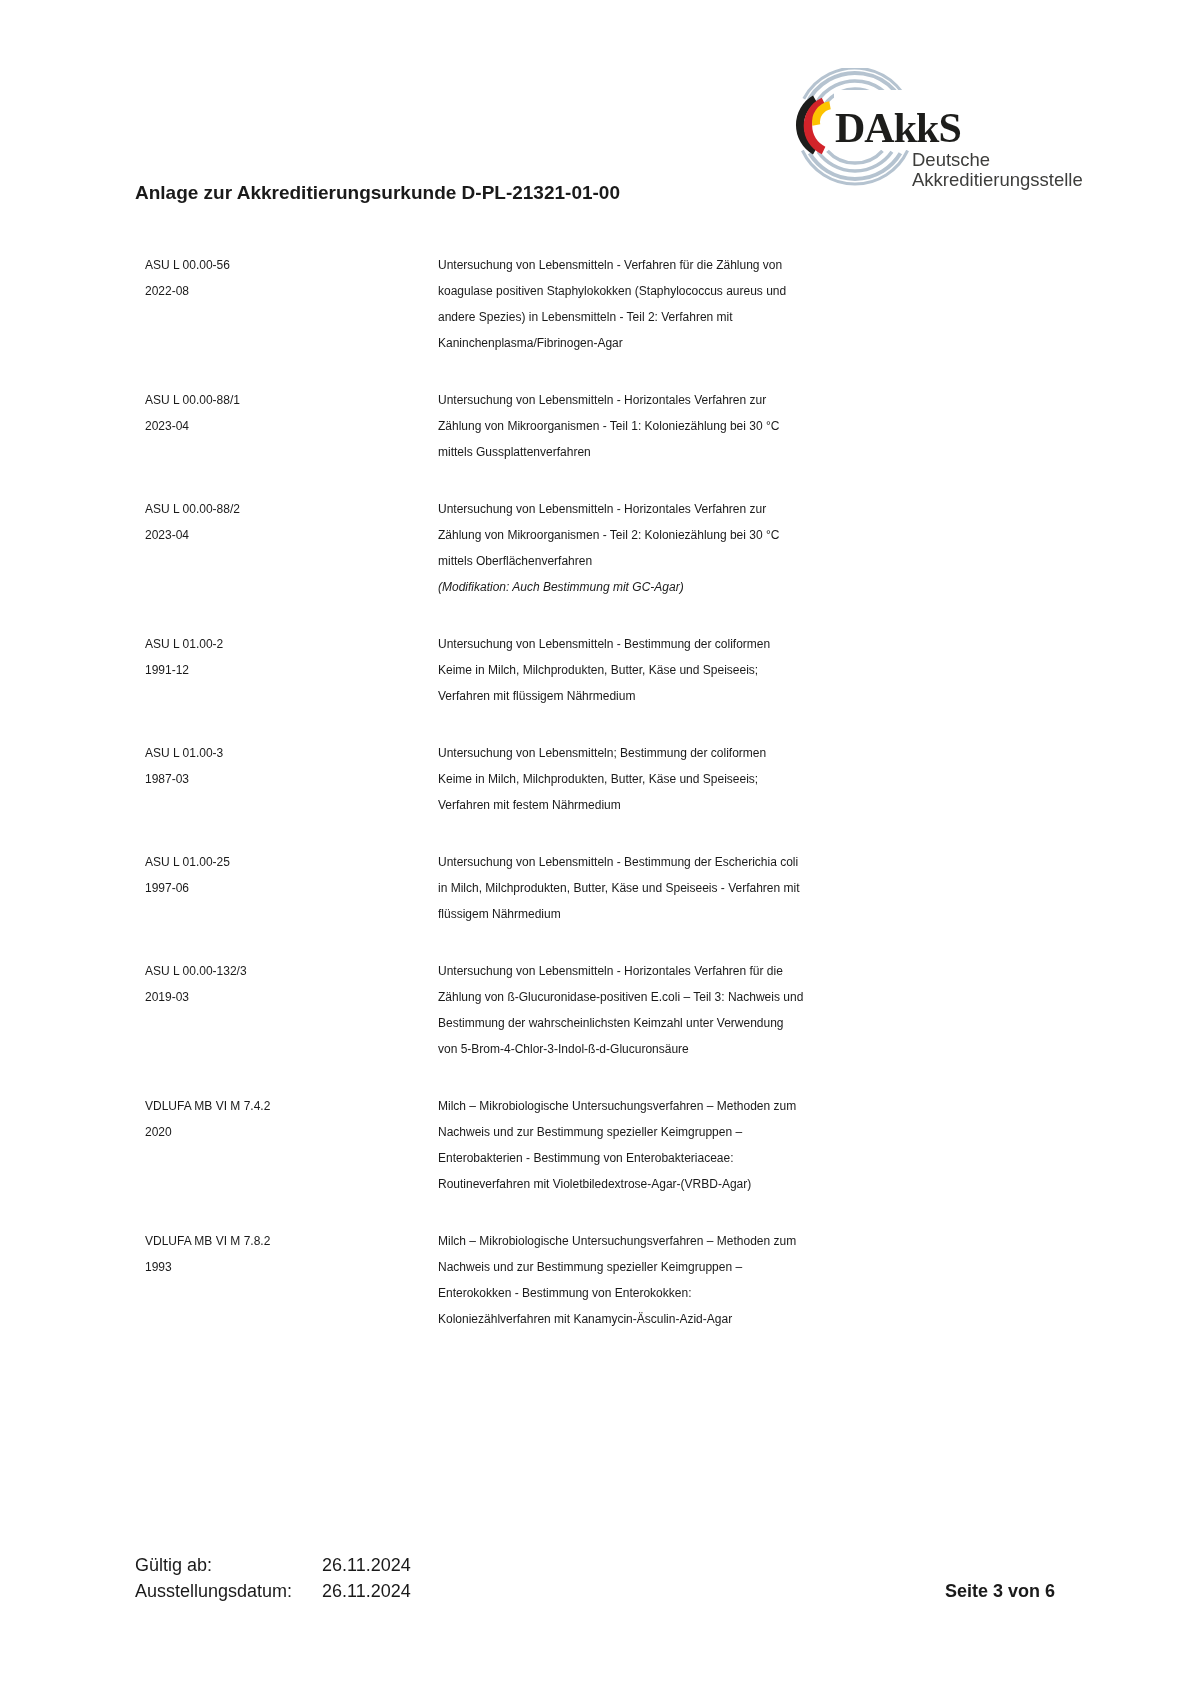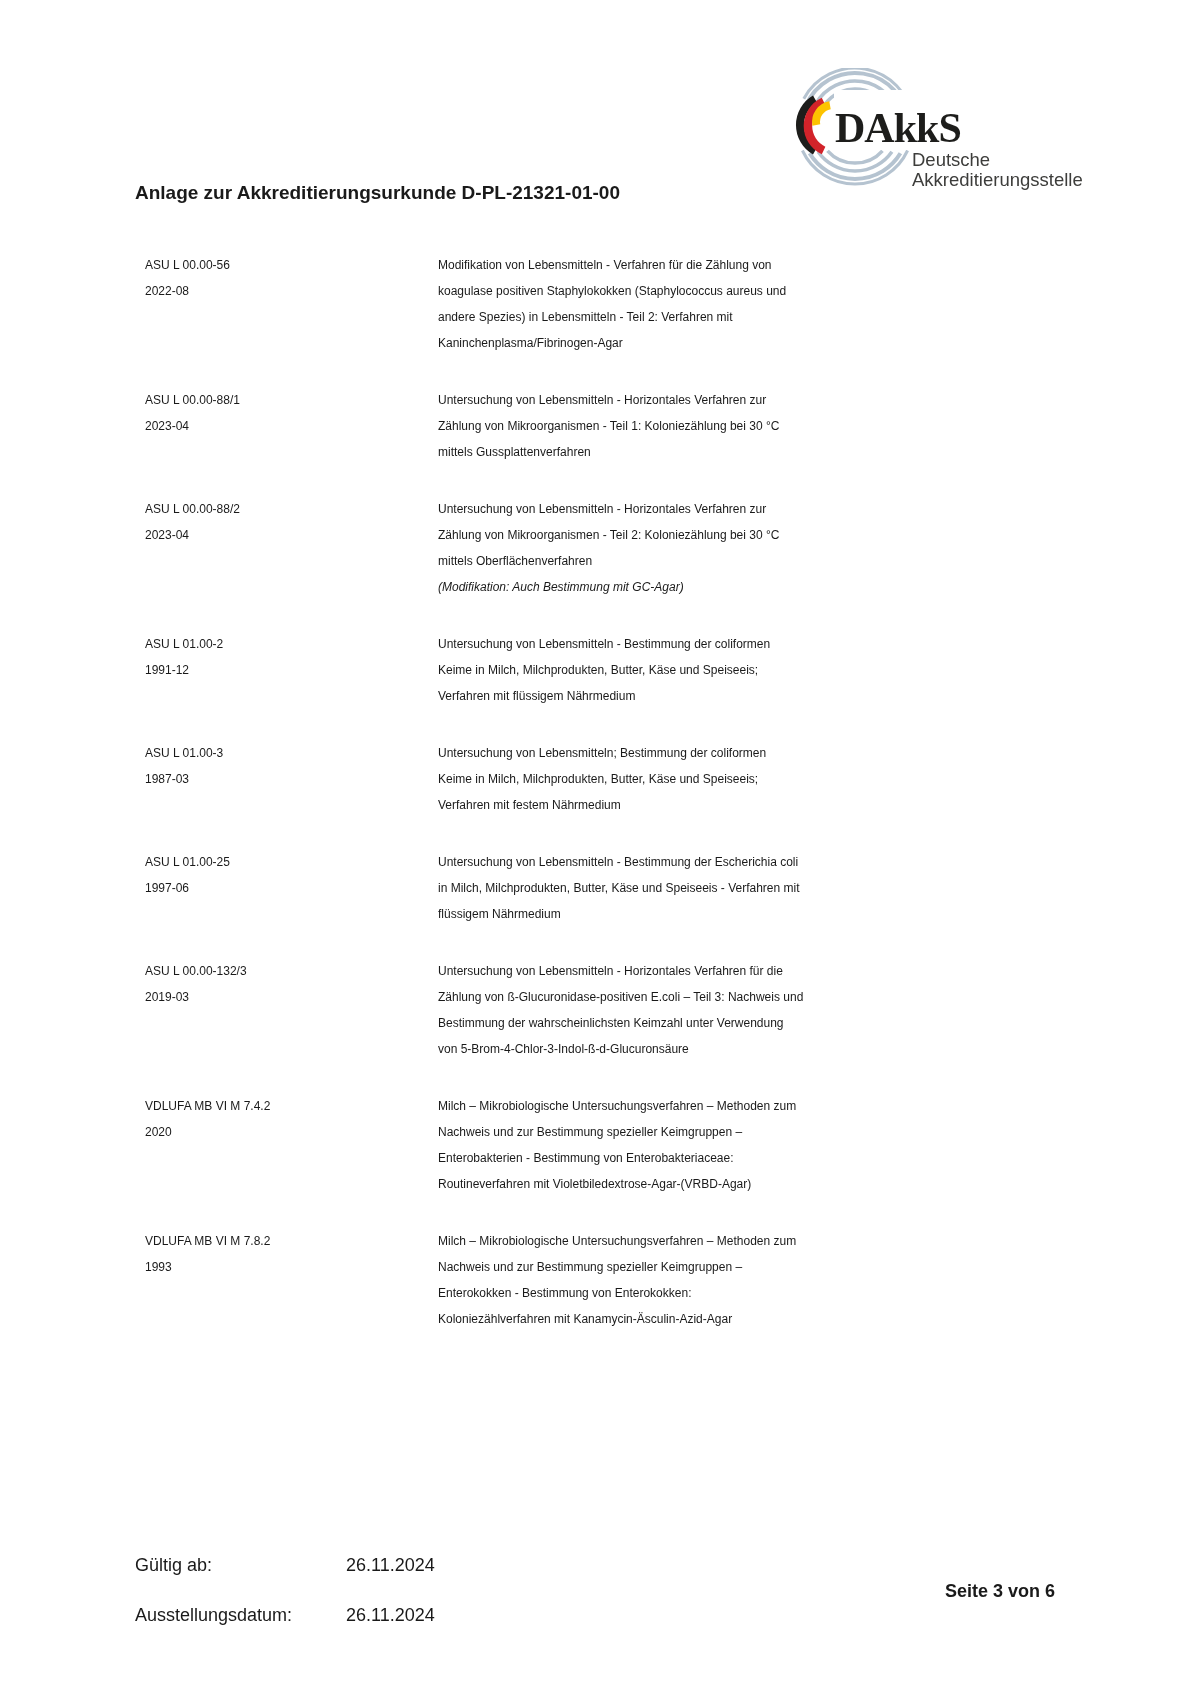--- a/index.html
+++ b/index.html
@@ -18,21 +18,21 @@
   }
   .logo-wrap{position:absolute;left:790px;top:68px;width:300px;height:127px;}
   .entries{position:absolute;left:145px;top:252px;width:960px;}
   .entry{display:flex;margin-bottom:31px;font-size:12px;line-height:26px;}
   .entry-ref{width:293px;flex:0 0 293px;white-space:pre-line;}
   .entry-desc{width:640px;flex:0 0 640px;white-space:pre-line;}
   .entry-mod{font-style:italic;white-space:pre-line;}
   .footer-dates{
     position:absolute;left:135px;top:1552px;
     display:grid;grid-template-columns:187px auto;
-    font-size:18px;line-height:26px;gap:24px;
+    font-size:18px;line-height:26px;
   }
   .footer-page{
     position:absolute;top:1578px;right:135px;
     font-size:18px;font-weight:bold;line-height:26px;
   }
 </style>
 </head>
 <body>
 
 <div class="page">
@@ -61,21 +61,21 @@
       <text x="122" y="98" font-family="Liberation Sans, sans-serif" font-size="18.5" fill="#3d3d3b">Deutsche</text>
       <text x="122" y="118" font-family="Liberation Sans, sans-serif" font-size="18.5" fill="#3d3d3b">Akkreditierungsstelle</text>
     </svg>
   </div>
 
   <main class="entries">
 
     <div class="entry">
       <div class="entry-ref"><span>ASU L 00.00-56</span>
 <span>2022-08</span></div>
-      <div class="entry-desc">Modifikation von Lebensmitteln - Verfahren für die Zählung von
+      <div class="entry-desc">Untersuchung von Lebensmitteln - Verfahren für die Zählung von
 koagulase positiven Staphylokokken (Staphylococcus aureus und
 andere Spezies) in Lebensmitteln - Teil 2: Verfahren mit
 Kaninchenplasma/Fibrinogen-Agar</div>
     </div>
 
     <div class="entry">
       <div class="entry-ref"><span>ASU L 00.00-88/1</span>
 <span>2023-04</span></div>
       <div class="entry-desc">Untersuchung von Lebensmitteln - Horizontales Verfahren zur
 Zählung von Mikroorganismen - Teil 1: Koloniezählung bei 30 °C

